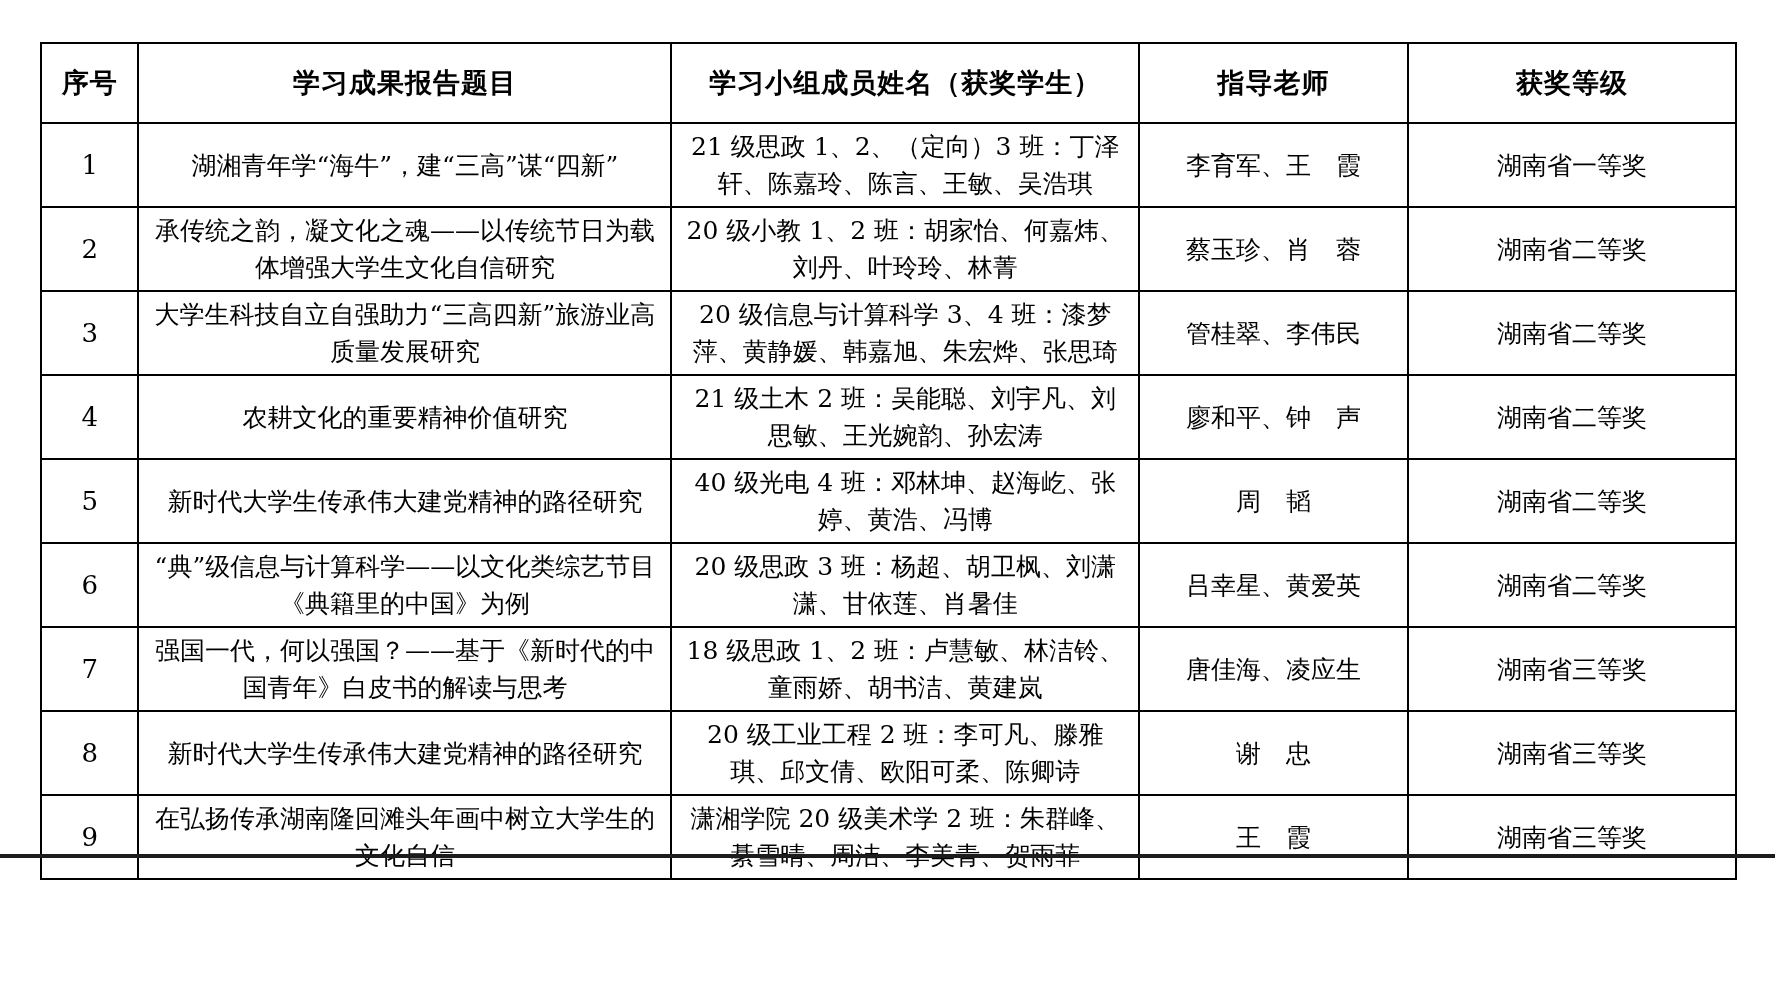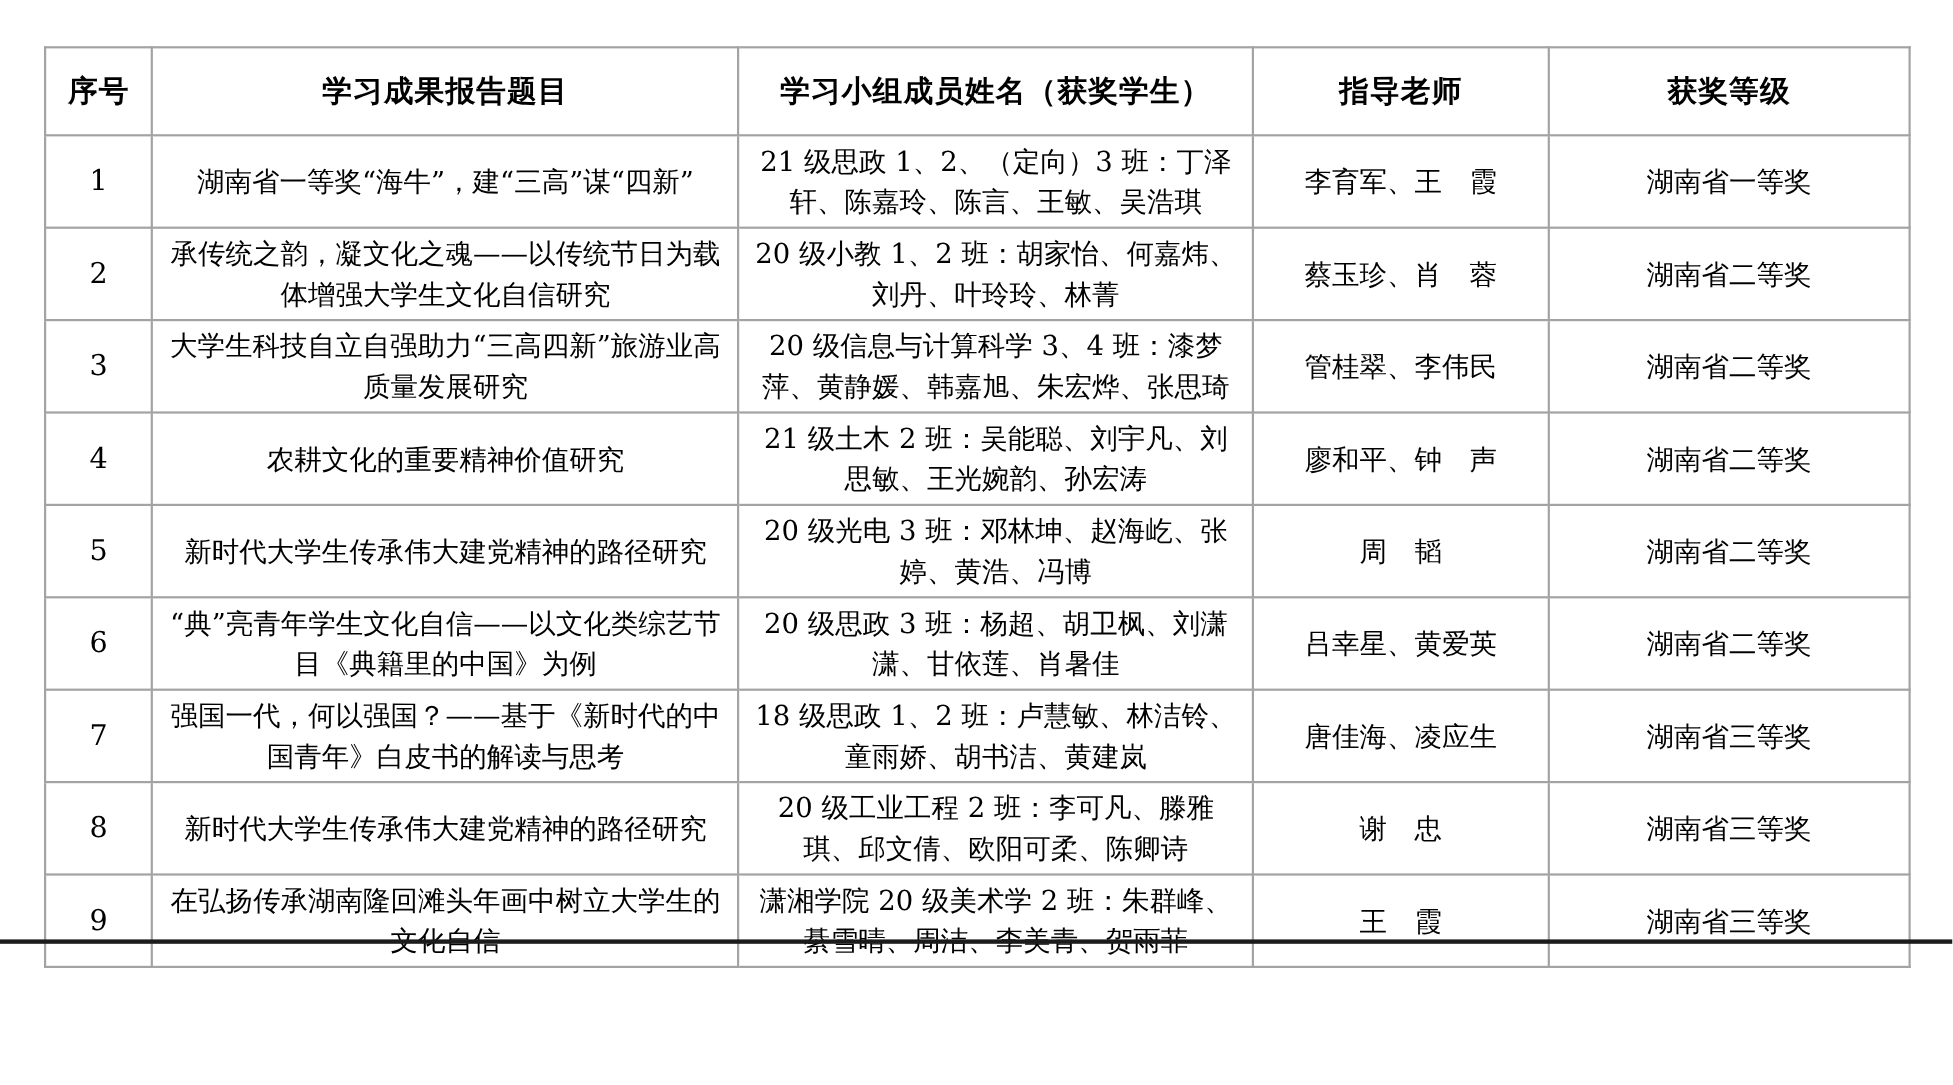--- a/index.html
+++ b/index.html
@@ -12,21 +12,21 @@
     position: relative;
   }
   .award-table {
     position: absolute;
     left: 40px; top: 42px;
     border-collapse: collapse;
     table-layout: fixed;
     width: 1697px;
   }
   .award-table th, .award-table td {
-    border: 2px solid #a3a3a3;
+    border: 2px solid #000000;
     text-align: center;
     vertical-align: middle;
     padding: 4px 10px;
   }
   .award-table th {
     height: 80px;
     font-size: 27px;
     font-weight: bold;
     letter-spacing: 1px;
   }
@@ -64,21 +64,21 @@
       <th class="col-index">序号</th>
       <th class="col-title">学习成果报告题目</th>
       <th class="col-members">学习小组成员姓名（获奖学生）</th>
       <th class="col-teachers">指导老师</th>
       <th class="col-award">获奖等级</th>
     </tr>
   </thead>
   <tbody id="table-body">
       <tr>
         <td class="col-index">1</td>
-        <td class="col-title">湖南省一等奖“海牛”，建“三高”谋“四新”</td>
+        <td class="col-title">湖湘青年学“海牛”，建“三高”谋“四新”</td>
         <td class="col-members">21 级思政 1、2、（定向）3 班：丁泽轩、陈嘉玲、陈言、王敏、吴浩琪</td>
         <td class="col-teachers">李育军、王　霞</td>
         <td class="col-award">湖南省一等奖</td>
       </tr>
       <tr>
         <td class="col-index">2</td>
         <td class="col-title">承传统之韵，凝文化之魂——以传统节日为载体增强大学生文化自信研究</td>
         <td class="col-members">20 级小教 1、2 班：胡家怡、何嘉炜、刘丹、叶玲玲、林菁</td>
         <td class="col-teachers">蔡玉珍、肖　蓉</td>
         <td class="col-award">湖南省二等奖</td>
@@ -93,27 +93,27 @@
       <tr>
         <td class="col-index">4</td>
         <td class="col-title">农耕文化的重要精神价值研究</td>
         <td class="col-members">21 级土木 2 班：吴能聪、刘宇凡、刘思敏、王光婉韵、孙宏涛</td>
         <td class="col-teachers">廖和平、钟　声</td>
         <td class="col-award">湖南省二等奖</td>
       </tr>
       <tr>
         <td class="col-index">5</td>
         <td class="col-title">新时代大学生传承伟大建党精神的路径研究</td>
-        <td class="col-members">20 级光电 3 班：邓林坤、赵海屹、张婷、黄浩、冯博</td>
+        <td class="col-members">40 级光电 4 班：邓林坤、赵海屹、张婷、黄浩、冯博</td>
         <td class="col-teachers">周　韬</td>
         <td class="col-award">湖南省二等奖</td>
       </tr>
       <tr>
         <td class="col-index">6</td>
-        <td class="col-title">“典”亮青年学生文化自信——以文化类综艺节目《典籍里的中国》为例</td>
+        <td class="col-title">“典”级信息与计算科学——以文化类综艺节目《典籍里的中国》为例</td>
         <td class="col-members">20 级思政 3 班：杨超、胡卫枫、刘潇潇、甘依莲、肖暑佳</td>
         <td class="col-teachers">吕幸星、黄爱英</td>
         <td class="col-award">湖南省二等奖</td>
       </tr>
       <tr>
         <td class="col-index">7</td>
         <td class="col-title">强国一代，何以强国？——基于《新时代的中国青年》白皮书的解读与思考</td>
         <td class="col-members">18 级思政 1、2 班：卢慧敏、林洁铃、童雨娇、胡书洁、黄建岚</td>
         <td class="col-teachers">唐佳海、凌应生</td>
         <td class="col-award">湖南省三等奖</td>

